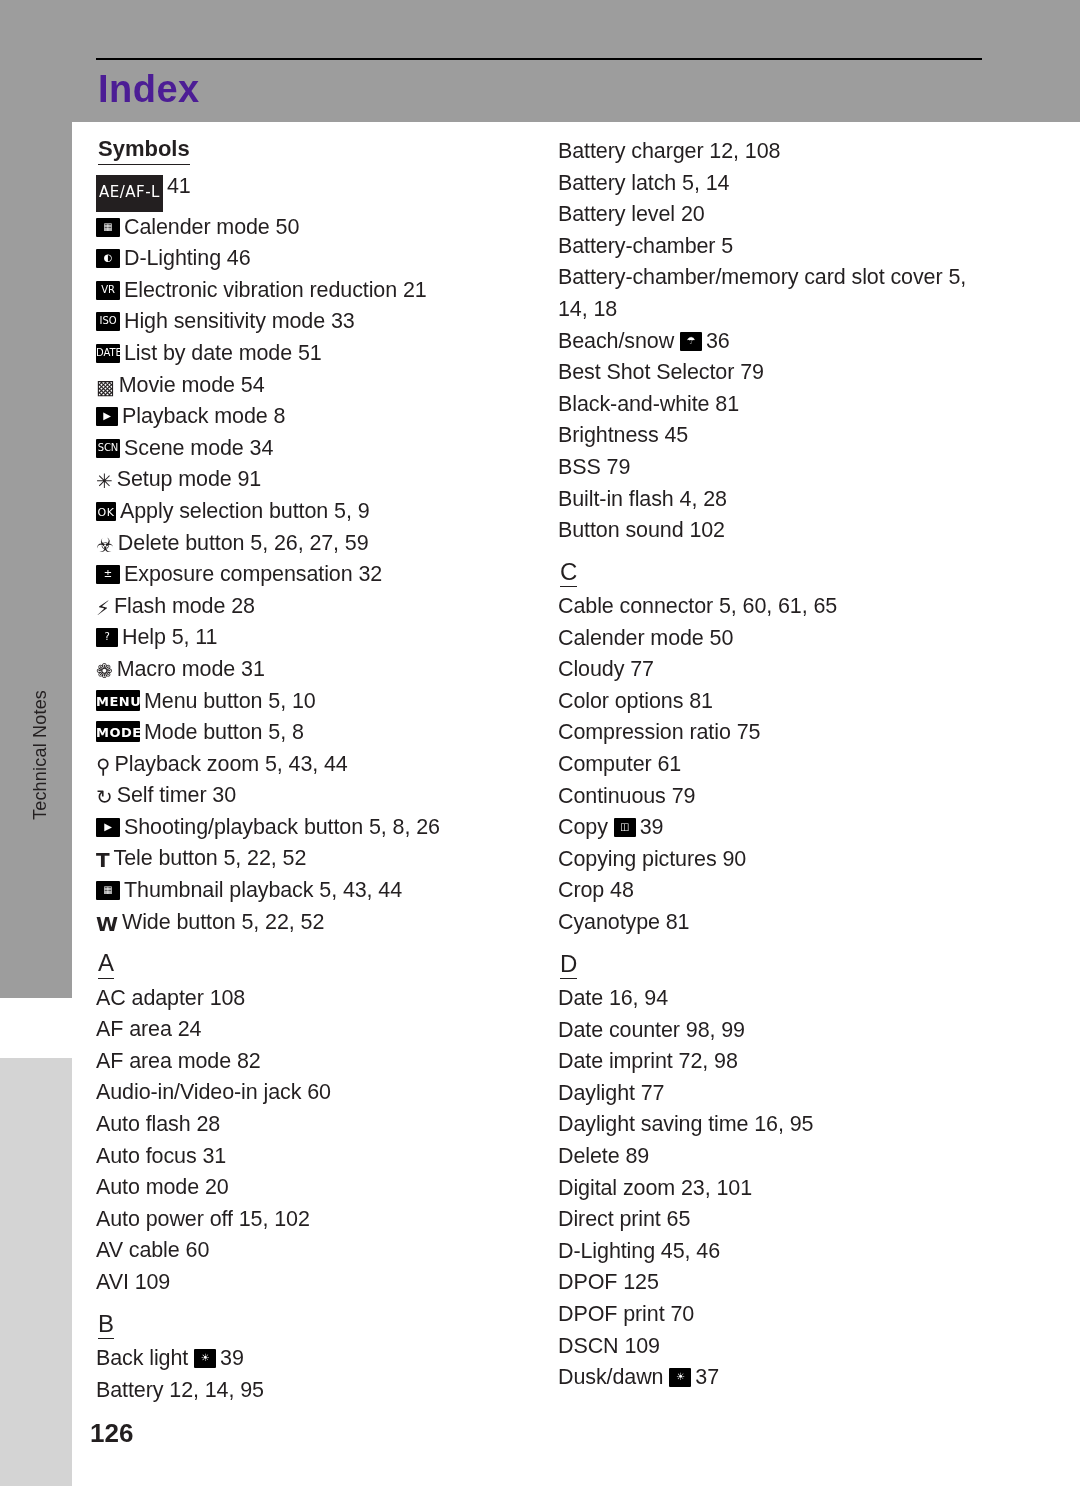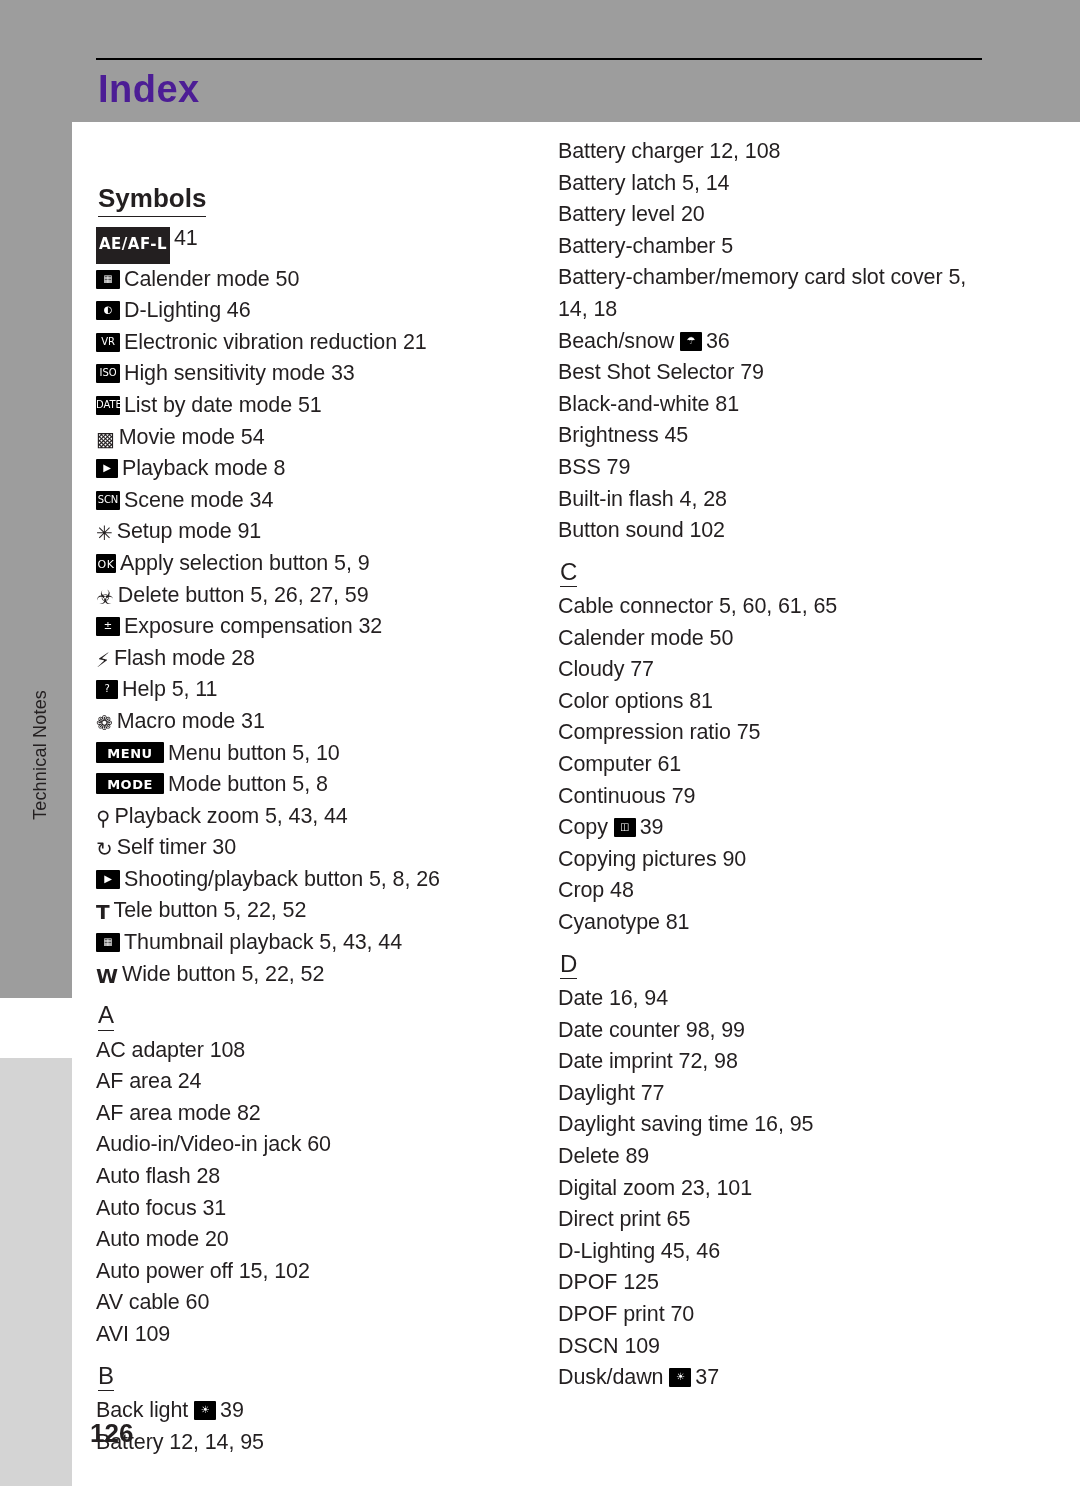--- a/index.html
+++ b/index.html
@@ -89,23 +89,22 @@
   .section-head {
     font-size: 25px;
     color: #231f20;
     margin: 0 0 6px 2px;
     display: inline-block;
     border-bottom: 1.5px solid #231f20;
     padding-bottom: 2px;
     font-weight: normal;
   }
   .section-head.big {
-    font-size: 26px;
+    font-size: 22px;
     font-weight: bold;
-    margin-top: 47px;
   }
   .letter-head {
     font-size: 24px;
     color: #231f20;
     display: inline-block;
     border-bottom: 1.5px solid #231f20;
     padding-bottom: 1px;
     margin: 12px 0 4px 2px;
     line-height: 1.1;
   }
@@ -130,41 +129,41 @@
     vertical-align: -3px;
     margin-right: 4px;
     font-family: "DejaVu Sans", sans-serif;
     border-radius: 1px;
     overflow: hidden;
     white-space: nowrap;
   }
   .gbox.w20 { width: 22px; height: 19px; padding-top: 4px; box-sizing: border-box; }
   .gbox.w22 { width: 24px; height: 19px; padding-top: 4px; box-sizing: border-box; }
   .gbox.w30 { width: 20px; height: 19px; padding-top: 5px; box-sizing: border-box; font-size: 11px; letter-spacing: .5px;}
-  .gbox.w40 { width: 68px; height: 21px; padding-top: 5px; box-sizing: border-box; font-size: 13px; font-weight: bold; letter-spacing: .5px;}
+  .gbox.w40 { width: 44px; height: 21px; padding-top: 5px; box-sizing: border-box; font-size: 13px; font-weight: bold; letter-spacing: .5px;}
   .glyph {
     display: inline-block;
     color: #231f20;
     vertical-align: -2px;
     margin-right: 4px;
     font-family: "DejaVu Sans", sans-serif;
     font-size: 20px;
     line-height: 1;
   }
   .afael {
     display: inline-block;
     vertical-align: -4px;
     margin-right: 4px;
   }
   .afael span {
     display: inline-block;
     background: #231f20;
     color: #fff;
     font-size: 15px;
-    font-weight: bold;
+    font-weight: normal;
     padding: 2px 3px 3px 3px;
     font-family: "DejaVu Sans", sans-serif;
     letter-spacing: 0.5px;
   }
   .page-number {
     position: absolute;
     left: 50px;
     top: 1418px;
     font-size: 26px;
     font-weight: bold;

